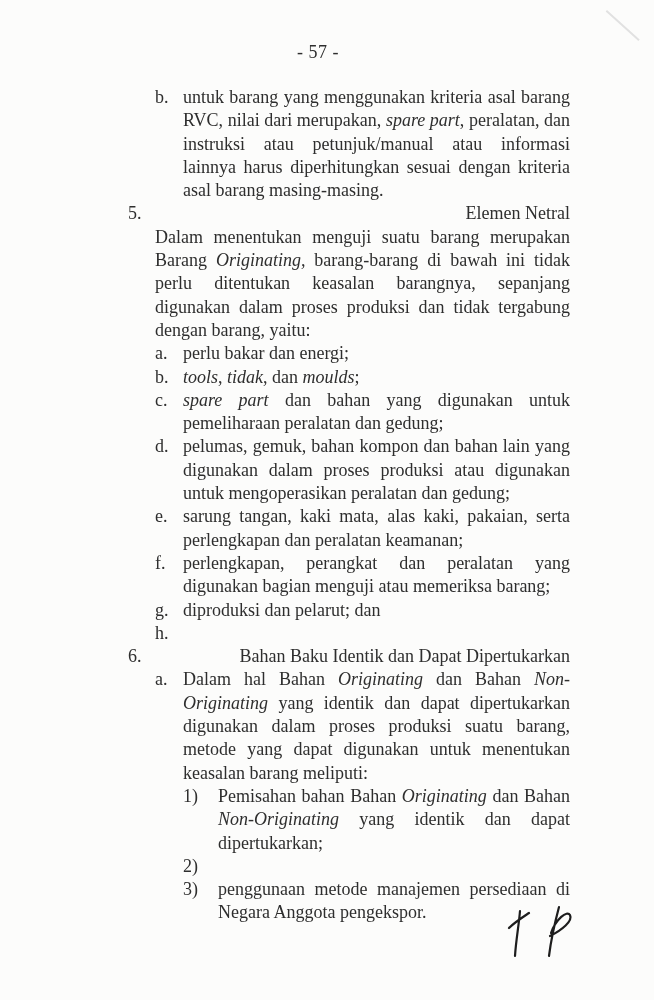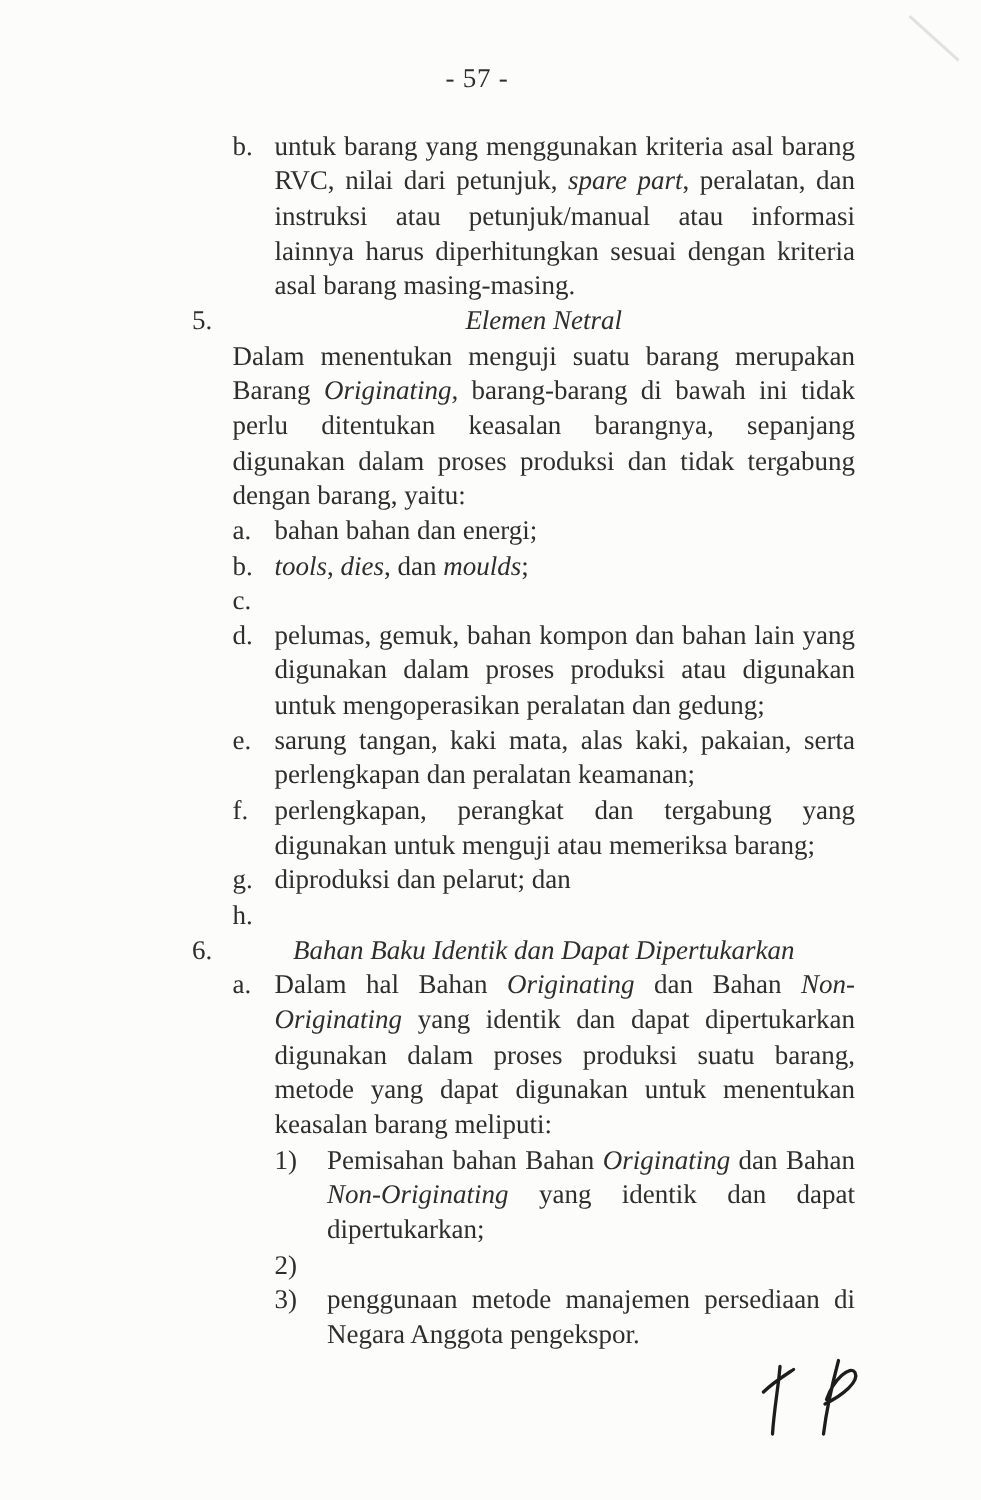--- a/index.html
+++ b/index.html
@@ -44,21 +44,21 @@
   .l1 > .marker { width: 27px; }
   .l2 { padding-left: 27px; }
   .l2 > .marker { width: 28px; }
   .l3 { padding-left: 55px; }
   .l3 > .marker { width: 35px; }
   .text {
     flex: 1 1 auto;
     margin: 0;
     text-align: justify;
   }
-  .title-text { text-align: center; font-style: italic; }
+  .title-text { text-align: right; }
   .para {
     margin: 0;
     padding-left: 27px;
     text-align: justify;
   }
   em { font-style: italic; }
   .signature {
     position: absolute;
     left: 498px;
     top: 898px;
@@ -70,52 +70,53 @@
 <div class="page">
 
   <div class="page-number">- 57 -</div>
 
   <div class="scan-artifact"></div>
 
   <div class="content">
 
     <div class="row l2">
       <span class="marker">b.</span>
-      <p class="text"><span>untuk barang yang menggunakan kriteria asal barang RVC, nilai dari petunjuk, </span><em>spare part</em><span>, peralatan, dan instruksi atau petunjuk/manual atau informasi lainnya harus diperhitungkan sesuai dengan kriteria asal barang masing-masing.</span></p>
+      <p class="text"><span>untuk barang yang menggunakan kriteria asal barang RVC, nilai dari merupakan, </span><em>spare part</em><span>, peralatan, dan instruksi atau petunjuk/manual atau informasi lainnya harus diperhitungkan sesuai dengan kriteria asal barang masing-masing.</span></p>
     </div>
 
     <div class="row l1">
       <span class="marker">5.</span>
       <p class="text title-text">Elemen Netral</p>
     </div>
 
     <p class="para"><span>Dalam menentukan menguji suatu barang merupakan Barang </span><em>Originating,</em><span> barang-barang di bawah ini tidak perlu ditentukan keasalan barangnya, sepanjang digunakan dalam proses produksi dan tidak tergabung dengan barang, yaitu:</span></p>
 
     <div class="row l2">
       <span class="marker">a.</span>
-      <p class="text"><span>bahan bahan dan energi;</span></p>
+      <p class="text"><span>perlu bakar dan energi;</span></p>
     </div>
     <div class="row l2">
       <span class="marker">b.</span>
-      <p class="text"><em>tools</em><span>, </span><em>dies</em><span>, dan </span><em>moulds</em><span>;</span></p>
+      <p class="text"><em>tools</em><span>, </span><em>tidak</em><span>, dan </span><em>moulds</em><span>;</span></p>
     </div>
     <div class="row l2">
       <span class="marker">c.</span>
+      <p class="text"><em>spare part</em><span> dan bahan yang digunakan untuk pemeliharaan peralatan dan gedung;</span></p>
     </div>
     <div class="row l2">
       <span class="marker">d.</span>
       <p class="text"><span>pelumas, gemuk, bahan kompon dan bahan lain yang digunakan dalam proses produksi atau digunakan untuk mengoperasikan peralatan dan gedung;</span></p>
     </div>
     <div class="row l2">
       <span class="marker">e.</span>
       <p class="text"><span>sarung tangan, kaki mata, alas kaki, pakaian, serta perlengkapan dan peralatan keamanan;</span></p>
     </div>
     <div class="row l2">
       <span class="marker">f.</span>
-      <p class="text"><span>perlengkapan, perangkat dan tergabung yang digunakan untuk menguji atau memeriksa barang;</span></p>
+      <p class="text"><span>perlengkapan, perangkat dan peralatan yang digunakan bagian menguji atau memeriksa barang;</span></p>
     </div>
     <div class="row l2">
       <span class="marker">g.</span>
       <p class="text"><span>diproduksi dan pelarut; dan</span></p>
     </div>
     <div class="row l2">
       <span class="marker">h.</span>
     </div>
 
     <div class="row l1">

